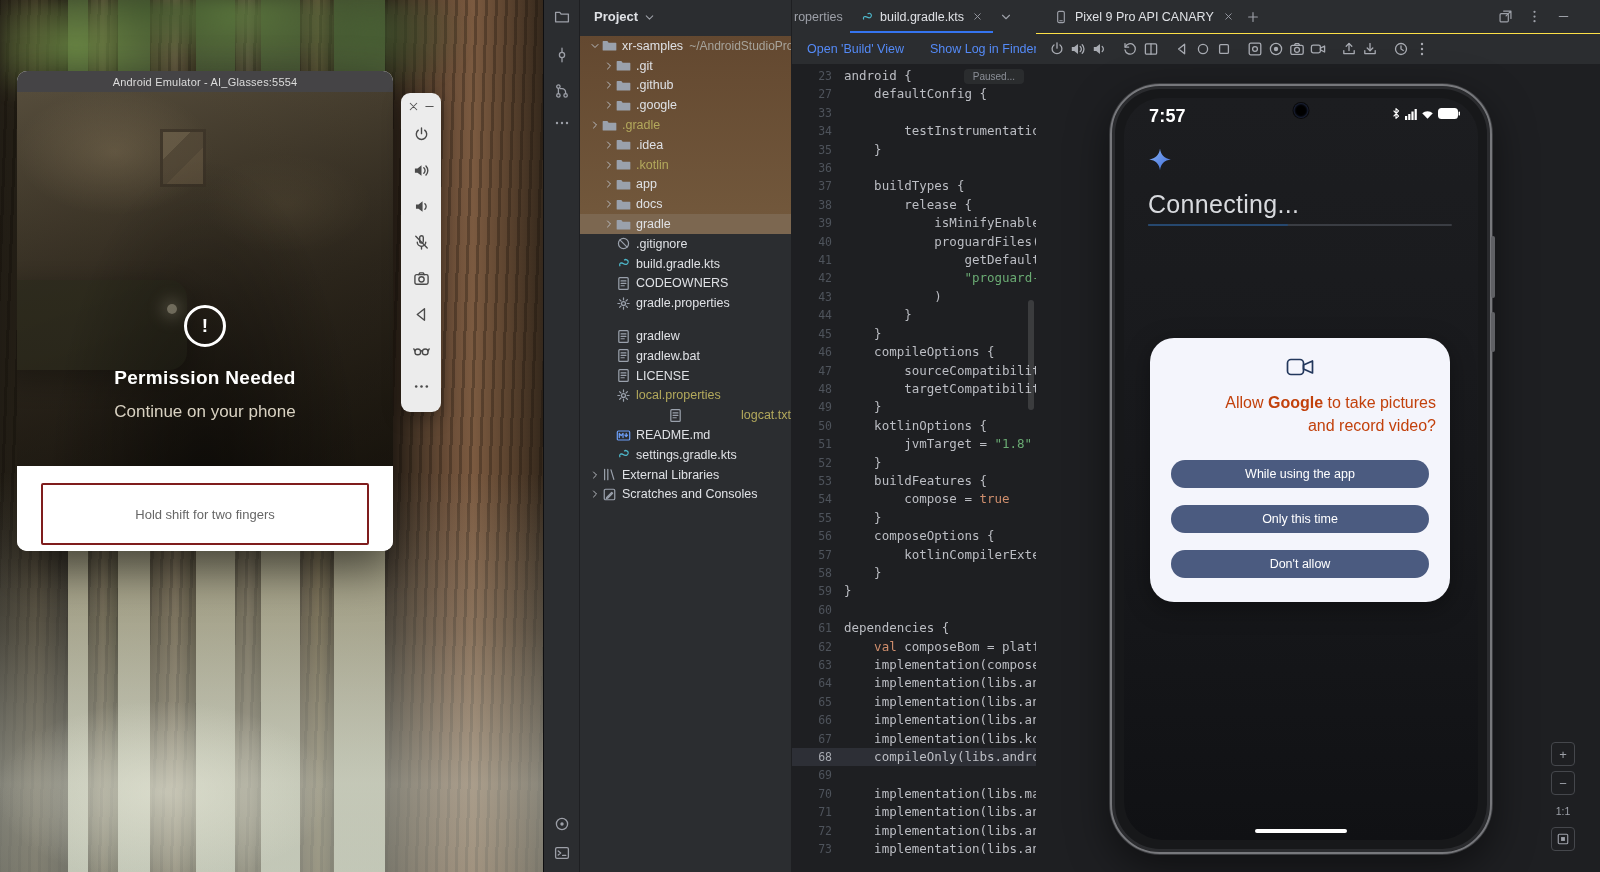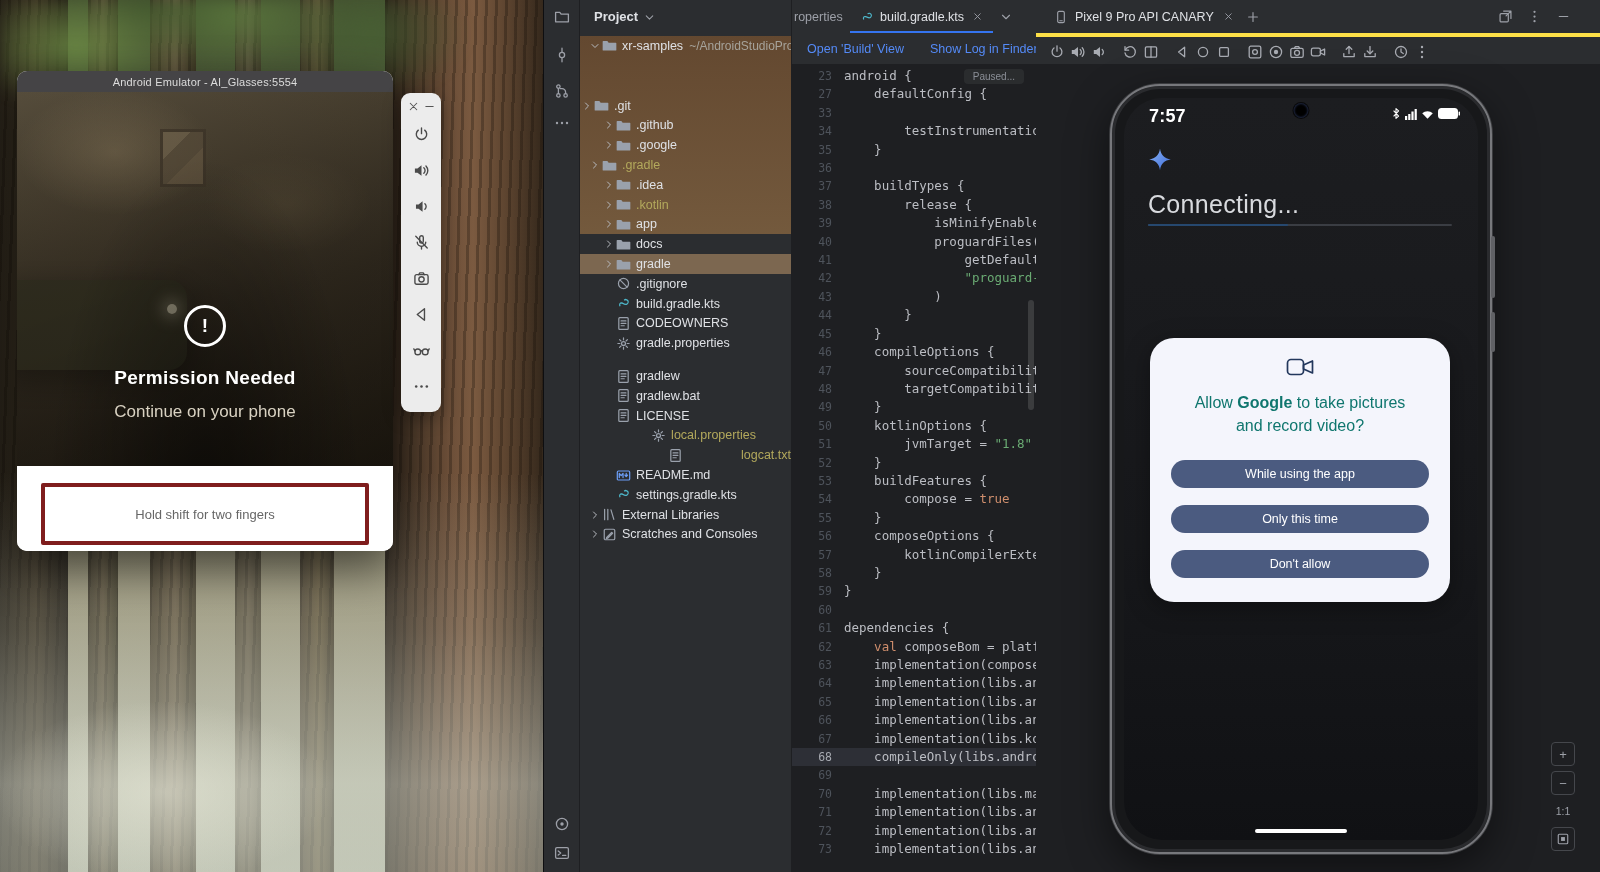--- a/index.html
+++ b/index.html
@@ -34,21 +34,21 @@
   .room-frame{position:absolute;left:146px;top:40px;width:40px;height:52px;opacity:.8;
     background:linear-gradient(135deg,#8a7a5f 0 30%,#6d5f49 30% 60%,#7d6c52 60%);box-shadow:0 0 0 3px #4d4233;}
   .room-couch{position:absolute;left:-20px;bottom:96px;width:190px;height:90px;border-radius:18px;background:#3f3d2a;opacity:.85;box-shadow:0 10px 30px rgba(0,0,0,.4);}
   .room-lamp{position:absolute;left:150px;bottom:152px;width:10px;height:10px;border-radius:50%;background:rgba(240,230,200,.85);box-shadow:0 0 14px 6px rgba(240,230,200,.35);}
   .room-shade{position:absolute;inset:0;background:radial-gradient(ellipse at 50% 115%,rgba(0,0,0,.55),transparent 60%),linear-gradient(rgba(8,6,3,.22),rgba(8,6,3,.45));}
   .perm{position:absolute;left:0;right:0;top:213px;text-align:center;}
   .alert{width:36px;height:36px;border:3px solid #fff;border-radius:50%;margin:0 auto 20px;display:flex;align-items:center;justify-content:center;color:#fff;font-weight:700;font-size:19px;}
   .perm-title{font-size:19px;font-weight:700;color:#fff;letter-spacing:.3px;}
   .perm-sub{margin-top:13px;font-size:17px;color:#d9d2c2;}
   .emu-bottom{position:relative;height:85px;background:#fff;}
-  .hint-box{position:absolute;left:24px;right:24px;top:17px;bottom:6px;border:4px solid #7f1d1d;border-radius:2px;display:flex;align-items:center;justify-content:center;color:#666;font-size:13px;}
+  .hint-box{position:absolute;left:24px;right:24px;top:17px;bottom:6px;border:2px solid #7f1d1d;border-radius:2px;display:flex;align-items:center;justify-content:center;color:#666;font-size:13px;}
   
   .emu-toolbar{position:absolute;left:401px;top:93px;width:40px;height:312px;background:#ececec;border-radius:9px;box-shadow:0 6px 18px rgba(0,0,0,.35);padding-top:7px;}
   #emu-tb-top{display:flex;justify-content:space-around;padding:0 4px;color:#555;}
   #emu-tb-col{display:flex;flex-direction:column;align-items:center;gap:19px;margin-top:13px;color:#4a4a4a;}
   .emu-tbtn{display:flex;align-items:center;justify-content:center;cursor:default;}
   
   .ide{position:absolute;left:543px;top:0;width:1057px;height:872px;background:#1e1f22;border-left:1px solid #0e0e10;color:#dfe1e5;}
   .stripe{position:absolute;left:0;top:0;width:35px;height:100%;background:#2b2d30;border-right:1px solid #1e1f22;}
   .sic{position:absolute;left:50%;transform:translateX(-50%);color:#9da0a8;}
   .project-panel{position:absolute;left:36px;top:0;width:211px;height:100%;background:#2b2d30;border-right:1px solid #1e1f22;}
@@ -80,21 +80,21 @@
   .cl{display:flex;height:18.42px;}
   .cl .ln{width:40px;text-align:right;padding-right:12px;color:#4e535b;flex:none;font-size:11.5px;}
   .cl .ct{flex:1;}
   .cl.cur{background:#2d2f36;}
   .cl.cur .ln{color:#a7aab1;}
   .c-p{color:#bcbec4;} .c-s{color:#6aab73;} .c-k{color:#cf8e6d;}
   .paused{position:absolute;top:69px;right:12px;color:#8a8e96;font-size:10px;background:rgba(43,45,48,.9);border-radius:4px;padding:2px 9px;}
   .escroll{position:absolute;right:2px;top:300px;width:6px;height:110px;background:rgba(255,255,255,.13);border-radius:3px;}
   
   .devices{position:absolute;left:492px;top:0;width:565px;height:100%;background:#1e1f22;}
-  .dev-tabb{height:33px;background:#2b2d30;border-bottom:4px solid #fde047;display:flex;align-items:center;padding-left:10px;font-size:12.5px;color:#dfe1e5;text-align:right;}
+  .dev-tabb{height:33px;background:#2b2d30;border-bottom:1px solid #fde047;display:flex;align-items:center;padding-left:10px;font-size:12.5px;color:#dfe1e5;text-align:right;}
   .dev-tab{display:flex;align-items:center;gap:7px;padding:0 8px;height:100%;}
   .dev-tab .dico{display:flex;color:#9da0a8;}
   .dev-plus{display:flex;margin-left:4px;color:#9da0a8;}
   .dev-winctl{margin-left:auto;display:flex;gap:14px;color:#9da0a8;padding-right:30px;}
   .dev-winctl>div{display:flex;}
   .dev-toolbar{height:30px;background:#2b2d30;border-bottom:1px solid #1e1f22;display:flex;align-items:center;padding-left:12px;color:#a8abb2;gap:4px;}
   .dtb{width:17px;height:17px;display:flex;align-items:center;justify-content:center;}
   .dtb.gap{margin-left:10px;}
   .dev-area{position:absolute;top:64px;left:0;right:0;bottom:0;background:#1e1f22;}
   
@@ -105,21 +105,21 @@
     background:linear-gradient(180deg,#1c1d20 0%,#17181b 60%,#101114 100%);}
   .ptime{position:absolute;left:25px;top:8px;color:#fff;font-size:18px;font-weight:700;letter-spacing:.2px;}
   .phole{position:absolute;left:50%;top:5px;transform:translateX(-50%);width:15px;height:15px;border-radius:50%;background:#000;box-shadow:inset 0 0 2px 1px #1f2740,0 0 0 1px #0a0a0a;}
   .pstatus{position:absolute;right:18px;top:9px;display:flex;align-items:center;gap:4px;}
   .sparkle{position:absolute;left:24px;top:50px;}
   .connecting{position:absolute;left:24px;top:92px;font-size:25px;color:#d8dade;letter-spacing:.3px;}
   .progress{position:absolute;left:24px;top:126px;right:26px;height:2px;background:#3a3d43;border-radius:1px;}
   .progress .fill{position:absolute;left:0;top:0;bottom:0;width:46%;background:#26486f;border-radius:1px;}
   .pdialog{position:absolute;left:26px;top:240px;width:300px;height:264px;background:#f4f5fc;border-radius:24px;box-shadow:0 6px 24px rgba(0,0,0,.35);}
   .dlg-cam{position:absolute;top:19px;left:50%;transform:translateX(-50%);color:#22375c;display:flex;}
-  .dlg-text{position:absolute;top:53px;left:14px;right:14px;text-align:center;color:#0f766e;font-size:16px;line-height:23px;}
+  .dlg-text{position:absolute;top:53px;left:14px;right:14px;text-align:right;color:#c2410c;font-size:16px;line-height:23px;}
   .dlg-btns{position:absolute;top:122px;left:21px;right:21px;display:flex;flex-direction:column;gap:17px;}
   .pill{height:28px;border-radius:15px;background:#4b5b80;color:#fff;font-size:12.5px;display:flex;align-items:center;justify-content:center;cursor:default;}
   .homebar{position:absolute;bottom:7px;left:50%;transform:translateX(-50%);width:92px;height:4px;border-radius:2px;background:#fff;}
   .zoom{position:absolute;right:26px;top:678px;display:flex;flex-direction:column;gap:5px;align-items:center;color:#9da0a8;}
   .zbtn{width:22px;height:22px;border:1px solid #45474c;border-radius:4px;display:flex;align-items:center;justify-content:center;font-size:13px;}
   .zbtn.plain{border:none;font-size:10.5px;}
 </style>
 </head>
 <body>
 
@@ -272,21 +272,21 @@
               </svg>
             </span>
             <span class="ticon ti-folder">
               <svg width="15" height="15" viewBox="0 0 16 16" fill="none" stroke="currentColor" stroke-width="1.3" stroke-linecap="round" stroke-linejoin="round">
                 <path d="M1.3 3.2h4.4l1.4 1.8h7.6c.3 0 .6.3.6.6v7.2c0 .3-.3.6-.6.6H1.3c-.3 0-.6-.3-.6-.6V3.8c0-.3.3-.6.6-.6z" fill="currentColor" stroke="none"></path>
               </svg>
             </span>
             <span class="tlabel">xr-samples</span>
             <span class="textra">~/AndroidStudioProj</span>
           </div>
-          <div class="trow" style=" margin-top: 40px;">
+          <div class="trow" style="padding-left: 22px;">
             <span class="chevslot">
               <svg width="12" height="12" viewBox="0 0 16 16" fill="none" stroke="currentColor" stroke-width="1.3" stroke-linecap="round" stroke-linejoin="round">
                 <path d="M6 4l4 4-4 4"></path>
               </svg>
             </span>
             <span class="ticon ti-folder">
               <svg width="15" height="15" viewBox="0 0 16 16" fill="none" stroke="currentColor" stroke-width="1.3" stroke-linecap="round" stroke-linejoin="round">
                 <path d="M1.3 3.2h4.4l1.4 1.8h7.6c.3 0 .6.3.6.6v7.2c0 .3-.3.6-.6.6H1.3c-.3 0-.6-.3-.6-.6V3.8c0-.3.3-.6.6-.6z" fill="currentColor" stroke="none"></path>
               </svg>
             </span>
@@ -458,21 +458,21 @@
           <div class="trow" style="padding-left: 22px;">
             <span class="chevslot"></span>
             <span class="ticon ti-text">
               <svg width="15" height="15" viewBox="0 0 16 16" fill="none" stroke="currentColor" stroke-width="1.3" stroke-linecap="round" stroke-linejoin="round">
                 <rect x="3" y="1.8" width="10" height="12.4" rx="1"></rect>
                 <path d="M5.4 5.2h5.2M5.4 7.8h5.2M5.4 10.4h3.4"></path>
               </svg>
             </span>
             <span class="tlabel">LICENSE</span>
           </div>
-          <div class="trow" style="padding-left: 22px; justify-content: center;">
+          <div class="trow" style="padding-left: 22px;">
             <span class="chevslot"></span>
             <span class="ticon ti-properties">
               <svg width="15" height="15" viewBox="0 0 16 16" fill="none" stroke="currentColor" stroke-width="1.3" stroke-linecap="round" stroke-linejoin="round">
                 <circle cx="8" cy="8" r="2.1"></circle>
                 <path d="M8 2v2.1M8 11.9V14M2 8h2.1M11.9 8H14M3.8 3.8l1.5 1.5M10.7 10.7l1.5 1.5M12.2 3.8l-1.5 1.5M5.3 10.7l-1.5 1.5"></path>
               </svg>
             </span>
             <span class="tlabel olive">local.properties</span>
           </div>
           <div class="trow" style="padding-left: 22px; justify-content: space-between;">

